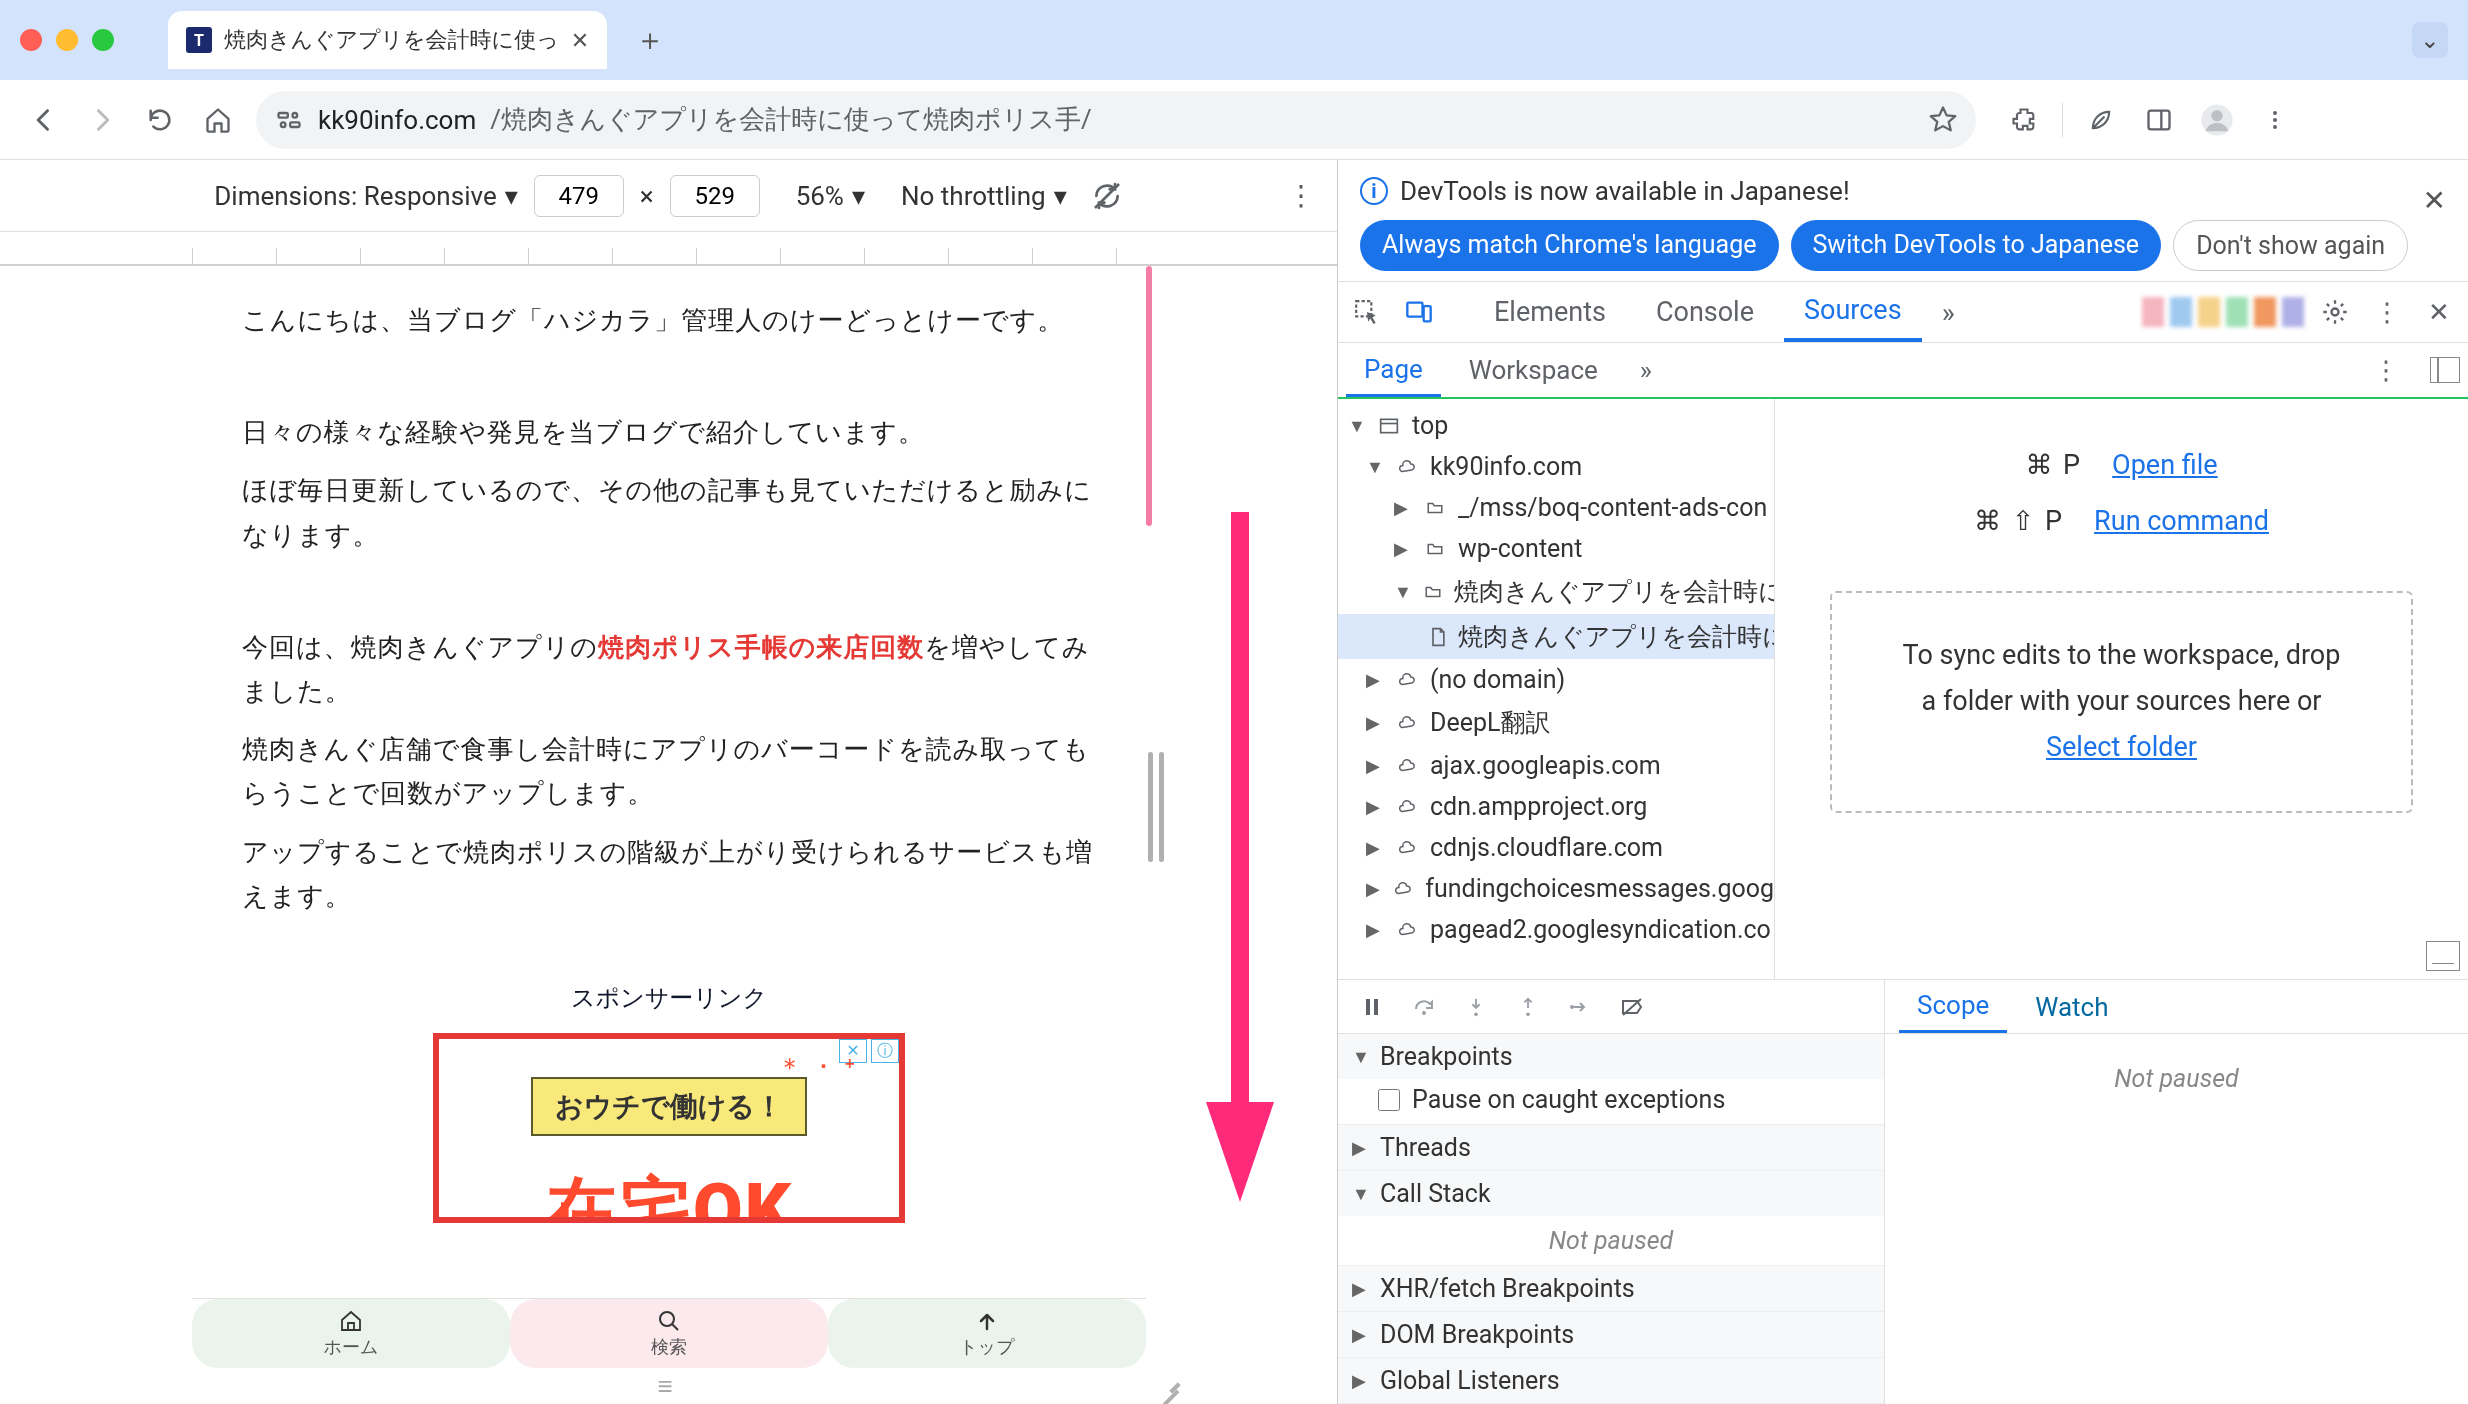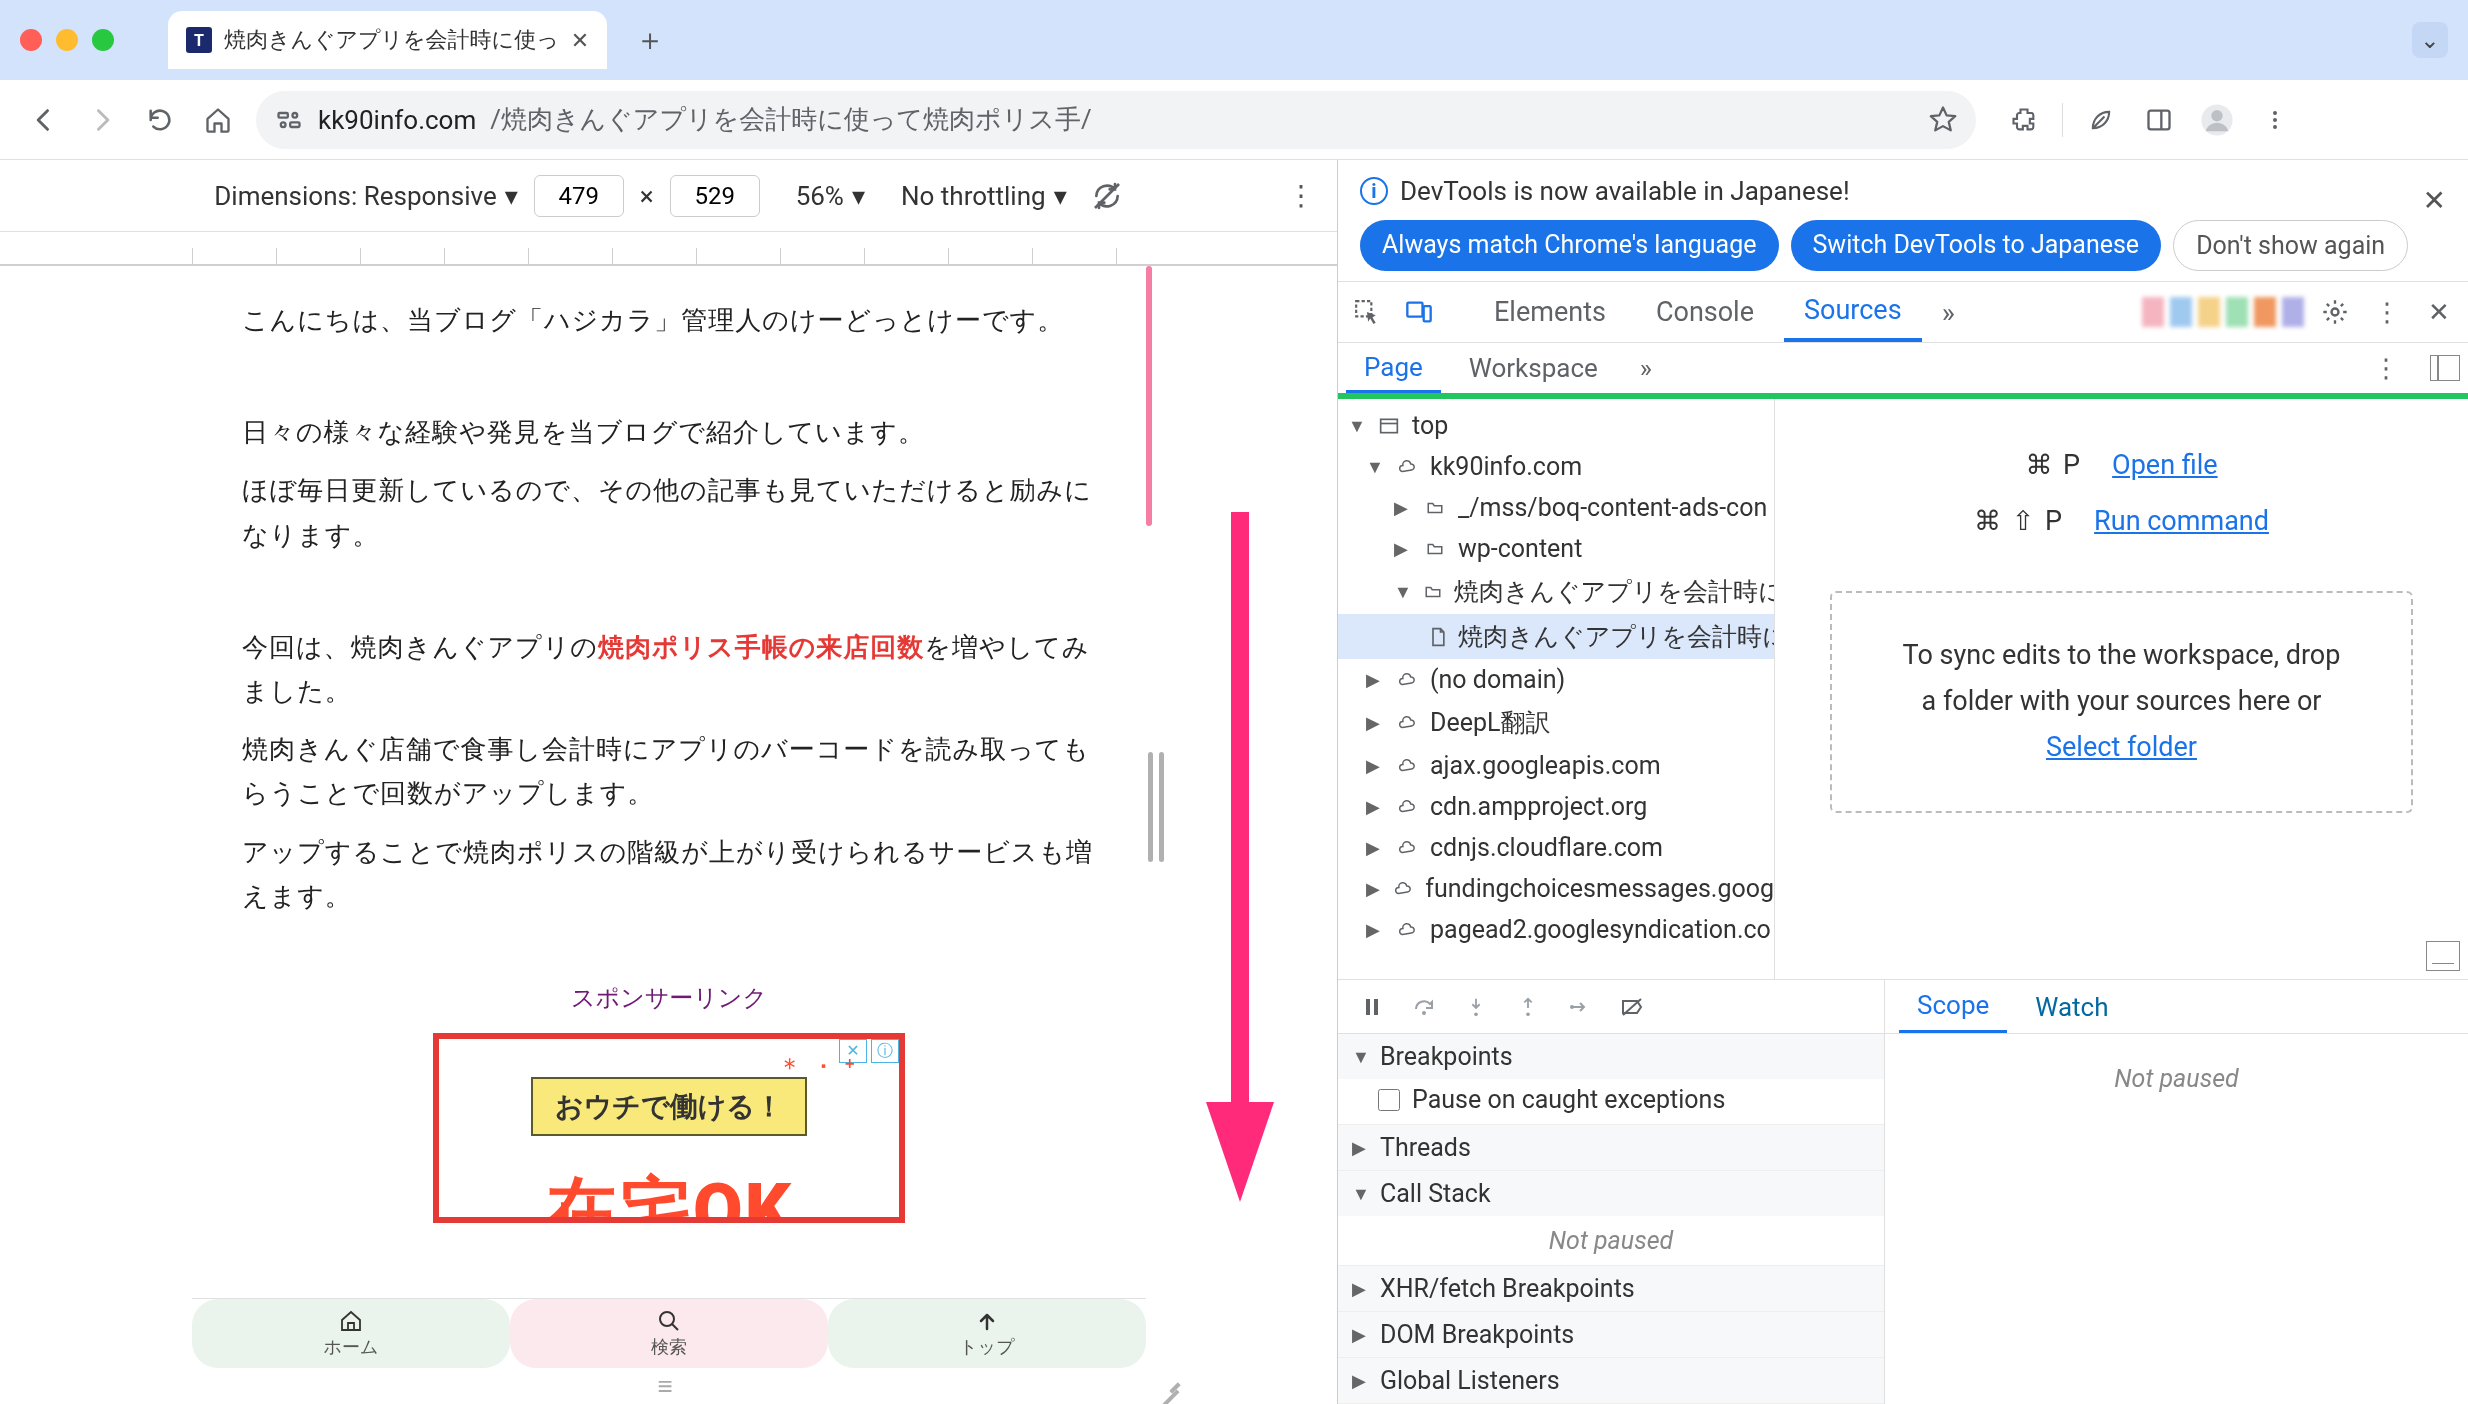--- a/index.html
+++ b/index.html
@@ -41,21 +41,21 @@
 
 .viewport-area { flex:1; background:#fff; position:relative; overflow:hidden; }
 .ruler-h { height:34px; border-bottom: 2px solid #d0d0d0; background:#fff; display:flex; }
 .ruler-h .tick { border-left:1px solid #d0d0d0; height:18px; margin-top:16px; }
 .ruler-h .tick:first-child { margin-left: 192px; }
 .ruler-h .tick + .tick { margin-left: 83px; }
 .device-frame { position:absolute; left:192px; top:34px; width:954px; bottom:0; background:#fff; }
 .page-content { padding: 18px 50px 0 50px; color:#222; font-size: 26px; line-height: 1.7; }
 .page-content p { margin: 14px 0; letter-spacing: 1px; }
 .red-text { color: #e53935; font-weight:bold; }
-.sponsor { text-align:center; margin-top:60px; color:#701a75; font-size:24px; }
+.sponsor { text-align:center; margin-top:60px; color:#0f172a; font-size:24px; }
 .ad-frame { margin: 14px auto 0; width: 472px; height: 190px; border: 6px solid #e53935; background:#fff; display:flex; flex-direction:column; align-items:center; position:relative; overflow:hidden; }
 .ad-frame .ad-badge { position:absolute; top:0; right:0; display:flex; gap:4px; }
 .ad-frame .ad-badge span { width:28px; height:24px; border:1px solid #4bb3e6; color:#4bb3e6; font-size:16px; display:flex;align-items:center;justify-content:center; background:#fff; }
 .ad-frame .line1 { margin-top:38px; background:#f8e97a; border:2px solid #5a5a2a; padding:4px 22px; font-size:28px; font-weight:bold; color:#333; }
 .ad-frame .line2 { margin-top:14px; font-size:72px; font-weight:900; color:#ff4a2e; letter-spacing:2px; }
 .ad-frame .burst { position:absolute; top:6px; right:40px; color:#ff4a2e; font-size:26px; letter-spacing:4px; }
 
 .bottom-nav { position:absolute; left:0; right:0; bottom:36px; height:70px; background:#fff; border-top:1px solid #e0e0e0; display:flex; }
 .bottom-nav .nav-item { flex:1; display:flex; flex-direction:column; align-items:center; justify-content:center; gap:2px; font-size:18px; color:#555;border-radius:26px; }
 .bottom-nav .nav-item.active { background:#fce9ed; }
@@ -89,21 +89,21 @@
 .dt-tabs .tab-ic { width:42px; height:42px; display:flex;align-items:center;justify-content:center; color:#5f6368; font-size:26px; }
 .dt-tabs .tab-ic.blue { color:#1a73e8; }
 .dt-tabs .tab-label { padding: 0 20px; color:#5f6368; font-size:27px; height:100%; display:flex; align-items:center; }
 .dt-tabs .tab-label.active { color:#1a73e8; border-bottom:4px solid #1a73e8; }
 .dt-tabs .overflow-ic { font-size:28px; color:#5f6368; padding:0 10px; }
 .dt-tabs .spacer { flex:1; }
 .color-blobs { display:flex; gap:6px; filter: blur(2px); }
 .color-blobs span { width:22px; height:30px; }
 .cb1{background:#f5b5c0;} .cb2{background:#a0c9f0;} .cb3{background:#f5d28a;} .cb4{background:#9fe0b5;} .cb5{background:#f09860;} .cb6{background:#b0b0e8;}
 
-.dt-subtabs { display:flex; align-items:center; border-bottom:6px solid #22c55e; height:56px; padding:0 8px; gap:10px; }
+.dt-subtabs { display:flex; align-items:center; border-bottom:2px solid #22c55e; height:56px; padding:0 8px; gap:10px; }
 .dt-subtabs .slabel { padding:0 18px; font-size:26px; color:#5f6368; height:100%; display:flex;align-items:center; }
 .dt-subtabs .slabel.active { color:#1a73e8; border-bottom:3px solid #1a73e8; }
 .dt-subtabs .sic { width:40px; font-size:26px; color:#5f6368; display:flex;align-items:center;justify-content:center; }
 .dt-subtabs .sic.box { border:1.5px solid #888; width:30px; height:26px; position:relative; margin-left:14px; }
 .dt-subtabs .sic.box::before { content:''; position:absolute; left:6px; top:0; bottom:0; width:1.5px; background:#888; }
 
 .dt-body { flex:1; display:flex; min-height:0; }
 .file-tree { width:437px; border-right:1px solid #e0e0e0; overflow:auto; font-size:25px; color:#333; padding-top:6px; }
 .tree-row { display:flex; align-items:center; gap:10px; padding:6px 0 6px 10px; white-space:nowrap; }
 .tree-row.sel { background:#dbe7fb; }

